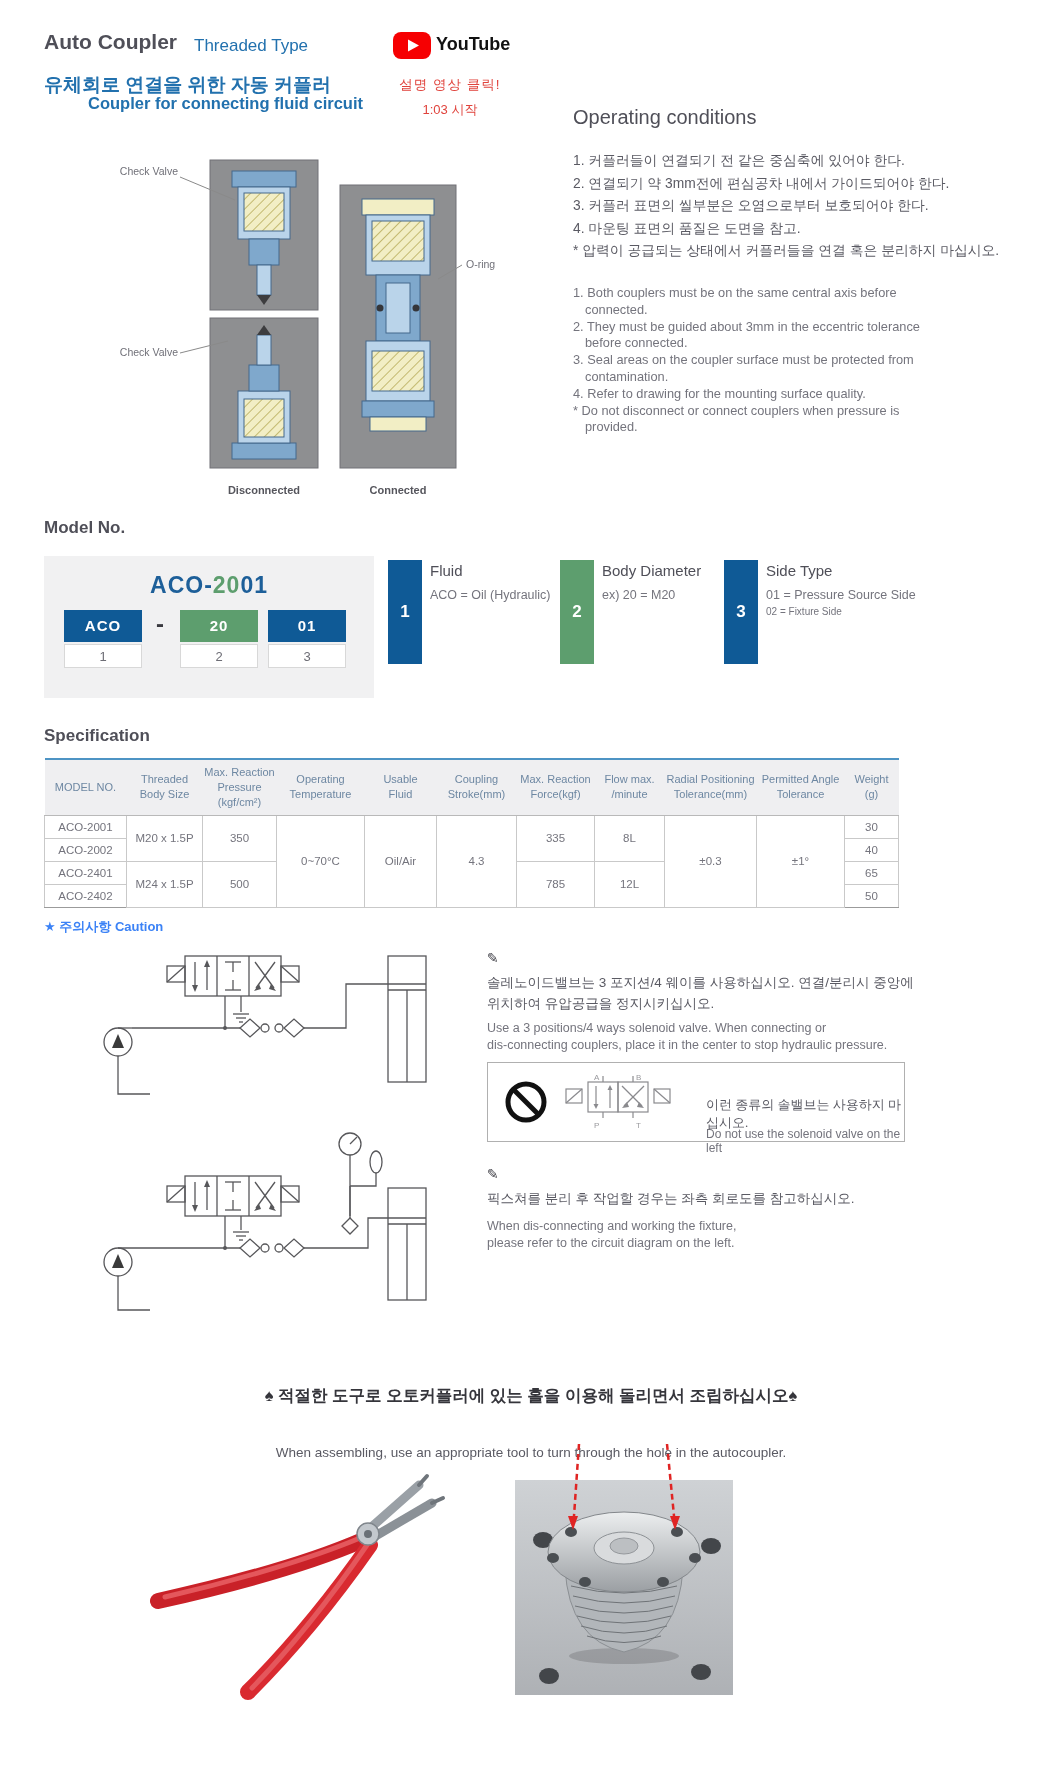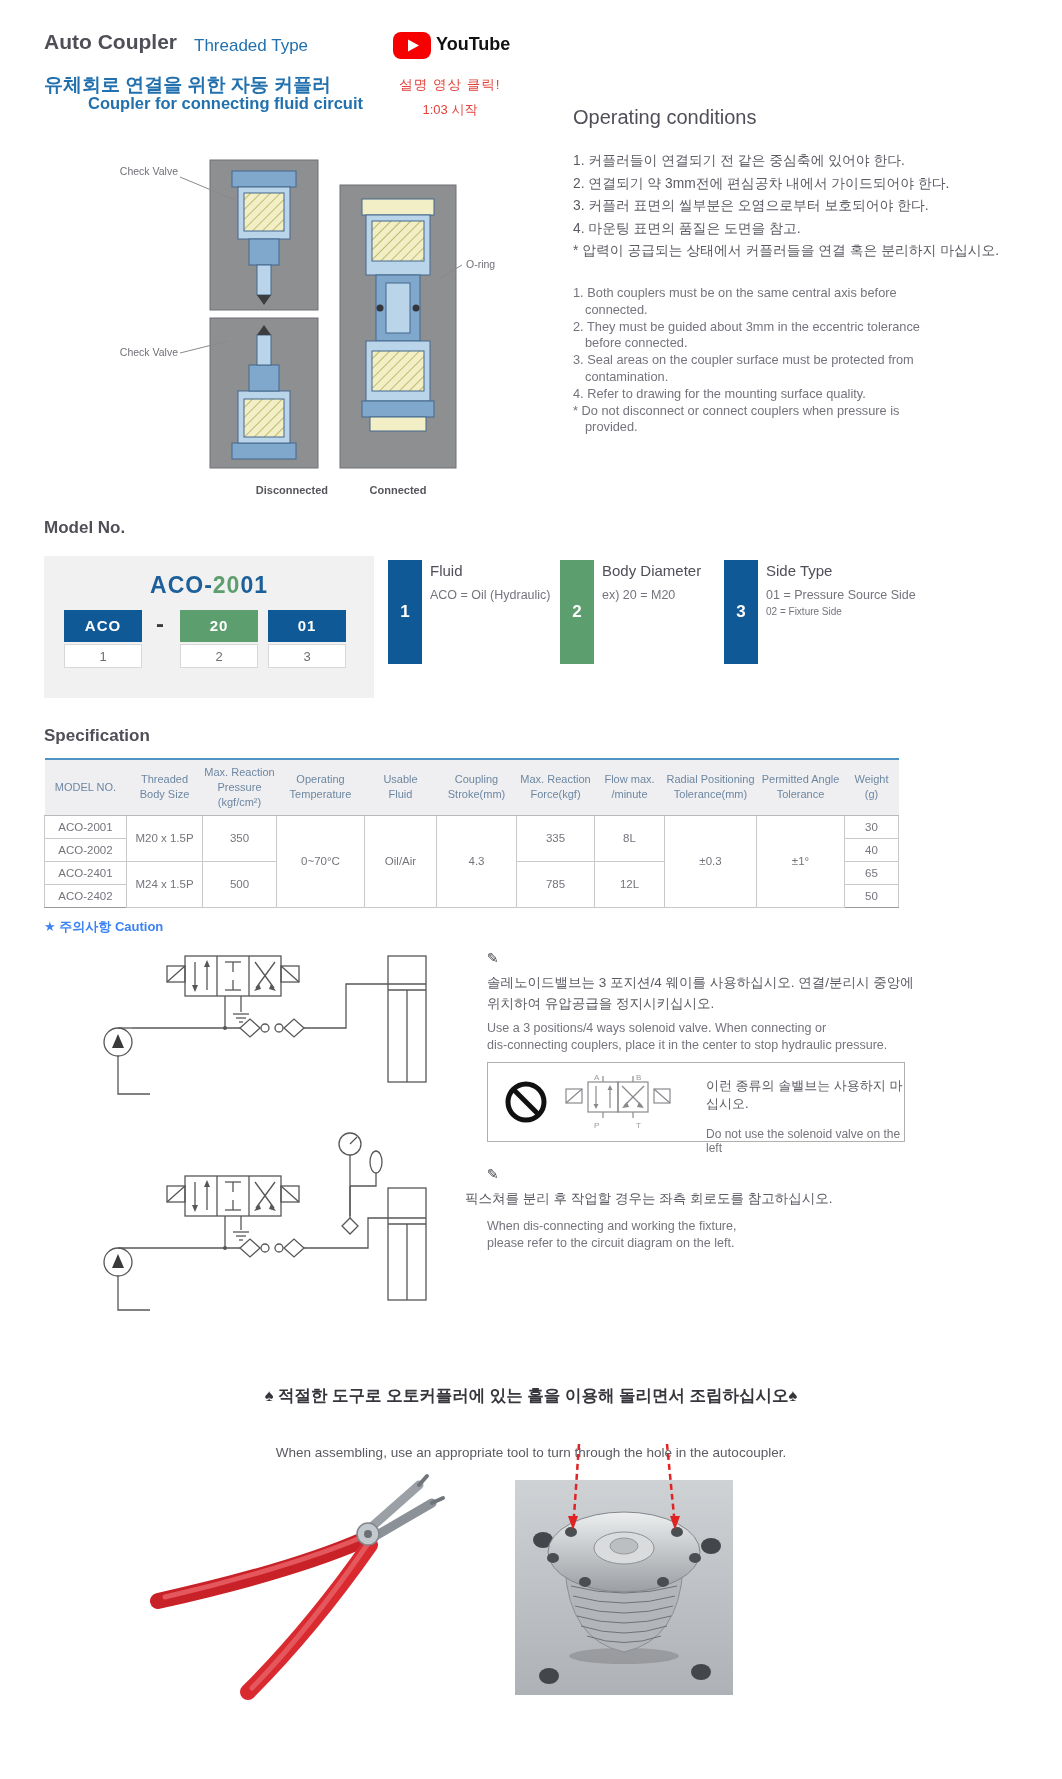--- a/index.html
+++ b/index.html
@@ -96,21 +96,21 @@
       <rect x="270" y="262" width="56" height="14" fill="#f2eec5"></rect>
     </g>
 
     <line x1="80" y1="22" x2="135" y2="45" stroke="#8a8a8a" stroke-width="1"></line>
     <line x1="80" y1="198" x2="128" y2="186" stroke="#8a8a8a" stroke-width="1"></line>
     <line x1="362" y1="110" x2="338" y2="124" stroke="#8a8a8a" stroke-width="1"></line>
   </svg>
   <div class="t" style="left:112px;top:165px;width:66px;text-align:right;font-size:10.5px;color:#707078;">Check Valve</div>
   <div class="t" style="left:112px;top:346px;width:66px;text-align:right;font-size:10.5px;color:#707078;">Check Valve</div>
   <div class="t" style="left:466px;top:258px;font-size:10.5px;color:#707078;">O-ring</div>
-  <div class="t" style="left:200px;top:484px;width:128px;text-align:right;font-size:11px;font-weight:bold;color:#55555c;">Disconnected</div>
+  <div class="t" style="left:200px;top:484px;width:128px;text-align:center;font-size:11px;font-weight:bold;color:#55555c;">Disconnected</div>
   <div class="t" style="left:336px;top:484px;width:124px;text-align:center;font-size:11px;font-weight:bold;color:#55555c;">Connected</div>
 
   <div class="t c-head" style="left:573px;top:106px;font-size:20px;font-weight:500;">Operating conditions</div>
   <div class="t" style="left:573px;top:150px;width:482px;font-size:13.8px;line-height:22.5px;color:#5a5a63;">
     <div class="hang">1. 커플러들이  연결되기 전  같은 중심축에 있어야 한다.</div>
     <div class="hang">2. 연결되기 약 3mm전에 편심공차 내에서 가이드되어야 한다.</div>
     <div class="hang">3. 커플러 표면의 씰부분은 오염으로부터 보호되어야 한다.</div>
     <div class="hang">4. 마운팅 표면의 품질은 도면을 참고.</div>
     <div class="hang">* 압력이 공급되는 상태에서 커플러들을 연결 혹은 분리하지 마십시오.</div>
   </div>
@@ -298,21 +298,21 @@
         <path d="M69,29 L64,35 L71,34 Z" fill="#8a8a8e" stroke="none"></path>
       <rect x="8" y="16" width="16" height="14"></rect>
         <line x1="8" y1="30" x2="24" y2="16"></line>
       <rect x="96" y="16" width="16" height="14"></rect>
         <line x1="96" y1="16" x2="112" y2="30"></line>
       <text x="36" y="7" font-size="8" fill="#9a9a9e" stroke="none">A</text>
       <text x="78" y="7" font-size="8" fill="#9a9a9e" stroke="none">B</text>
       <text x="36" y="55" font-size="8" fill="#9a9a9e" stroke="none">P</text>
       <text x="78" y="55" font-size="8" fill="#9a9a9e" stroke="none">T</text>
     </svg>
-    <div style="position:absolute;left:218px;top:14px;font-size:13px;color:#5a5a63;">이런 종류의 솔밸브는 사용하지 마십시오.</div>
+    <div style="position:absolute;left:218px;top:33px;font-size:13px;color:#5a5a63;font-family:Liberation Serif, serif;">이런 종류의 솔밸브는 사용하지 마십시오.</div>
     <div style="position:absolute;left:218px;top:43px;font-size:12px;color:#74747d;margin-top:21px;">Do not use the solenoid valve on the left</div>
   </div>
 
   <svg class="t" style="left:88px;top:1128px;" width="352" height="195" viewBox="0 0 352 195" stroke="#57575a" stroke-width="1.3" fill="none">
     <circle cx="262" cy="16" r="11"></circle>
       <line x1="262" y1="16" x2="269" y2="9"></line>
     <line x1="262" y1="27" x2="262" y2="88"></line>
     <ellipse cx="288" cy="34" rx="6" ry="11"></ellipse>
       <polyline points="288,45 288,58 262,58"></polyline>
     <rect x="97" y="48" width="96" height="40"></rect>
@@ -351,21 +351,21 @@
     <polygon points="254,98 262,90 270,98 262,106"></polygon>
     <line x1="262" y1="58" x2="262" y2="90"></line>
     <path d="M30,148 V182 H62"></path>
     <rect x="300" y="60" width="38" height="112"></rect>
     <line x1="300" y1="90" x2="338" y2="90"></line>
       <line x1="300" y1="96" x2="338" y2="96"></line>
     <line x1="319" y1="96" x2="319" y2="172"></line>
   </svg>
 
   <div class="t" style="left:487px;top:1166px;font-size:14px;color:#3f3f46;">✎</div>
-  <div class="t" style="left:465px;top:1190px;font-size:13.5px;color:#5a5a63;">픽스쳐를 분리 후 작업할 경우는 좌측 회로도를 참고하십시오.</div>
+  <div class="t" style="left:487px;top:1190px;font-size:13.5px;color:#5a5a63;">픽스쳐를 분리 후 작업할 경우는 좌측 회로도를 참고하십시오.</div>
   <div class="t pl" style="left:487px;top:1218px;font-size:12.5px;line-height:17px;color:#74747d;">When dis-connecting and working the fixture,
 please refer to the circuit diagram on the left.</div>
 
   <div class="t" style="left:0;top:1385px;width:1062px;text-align:center;font-size:16.5px;font-weight:bold;color:#35353b;">♠ 적절한 도구로 오토커플러에 있는 홀을 이용해 돌리면서 조립하십시오♠</div>
   <div class="t" style="left:0;top:1413px;width:1062px;text-align:center;font-size:13.5px;color:#5a5a63;margin-top:32px;">When assembling, use an appropriate tool  to turn through the hole in the autocoupler.</div>
 
   <svg class="t" style="left:120px;top:1445px;" width="345" height="270" viewBox="0 0 345 270">
     <path d="M247,86 L299,40" stroke="#9aa0a6" stroke-width="9" stroke-linecap="round" fill="none"></path>
     <path d="M252,93 L312,58" stroke="#8b9197" stroke-width="9" stroke-linecap="round" fill="none"></path>
     <path d="M299,40 L307,31" stroke="#6f757b" stroke-width="4" stroke-linecap="round" fill="none"></path>

